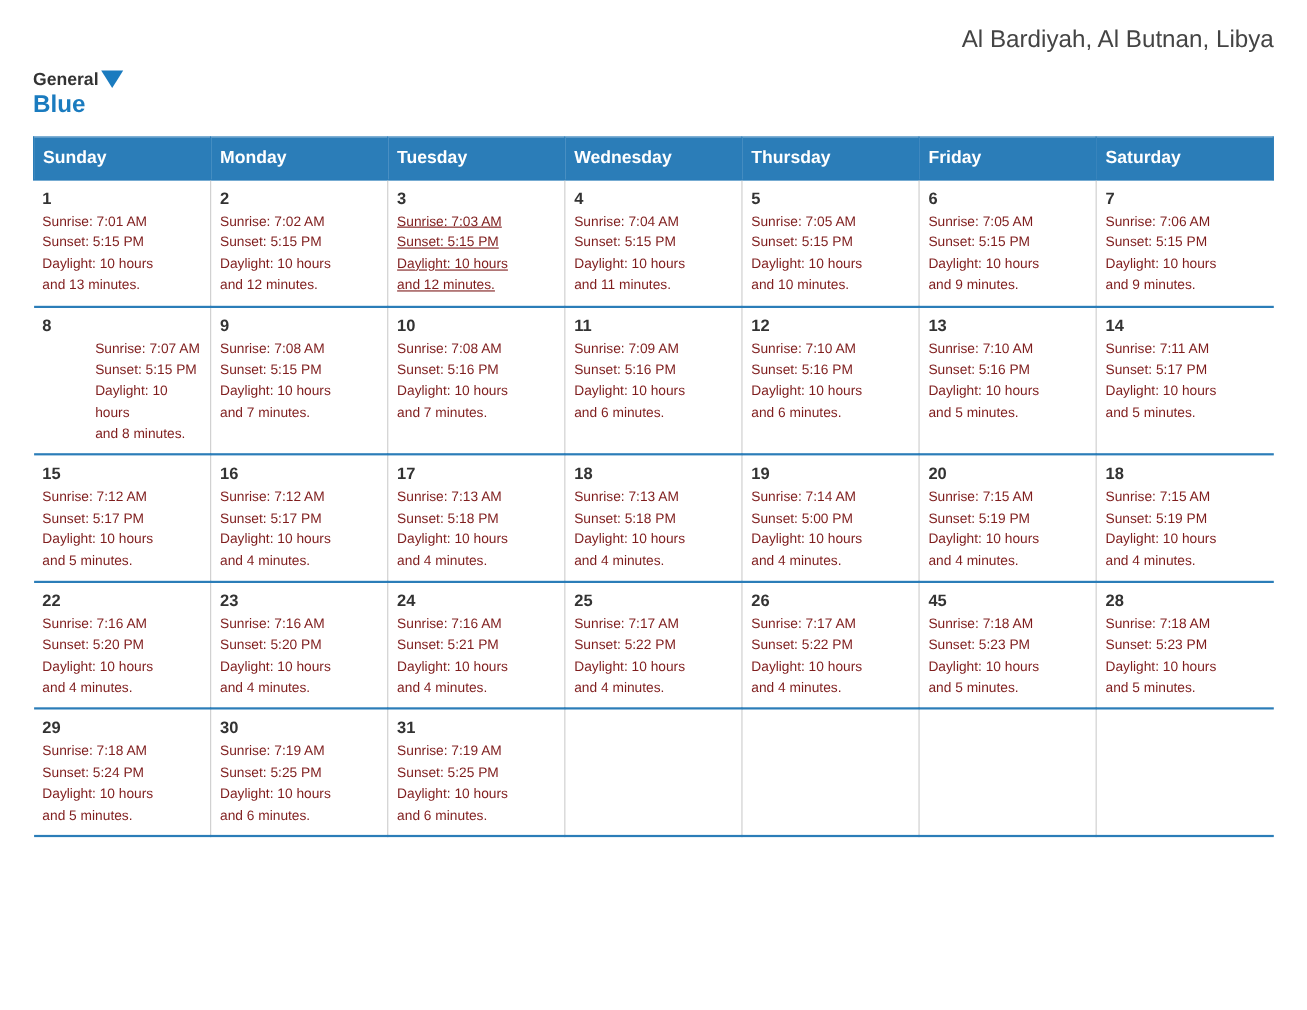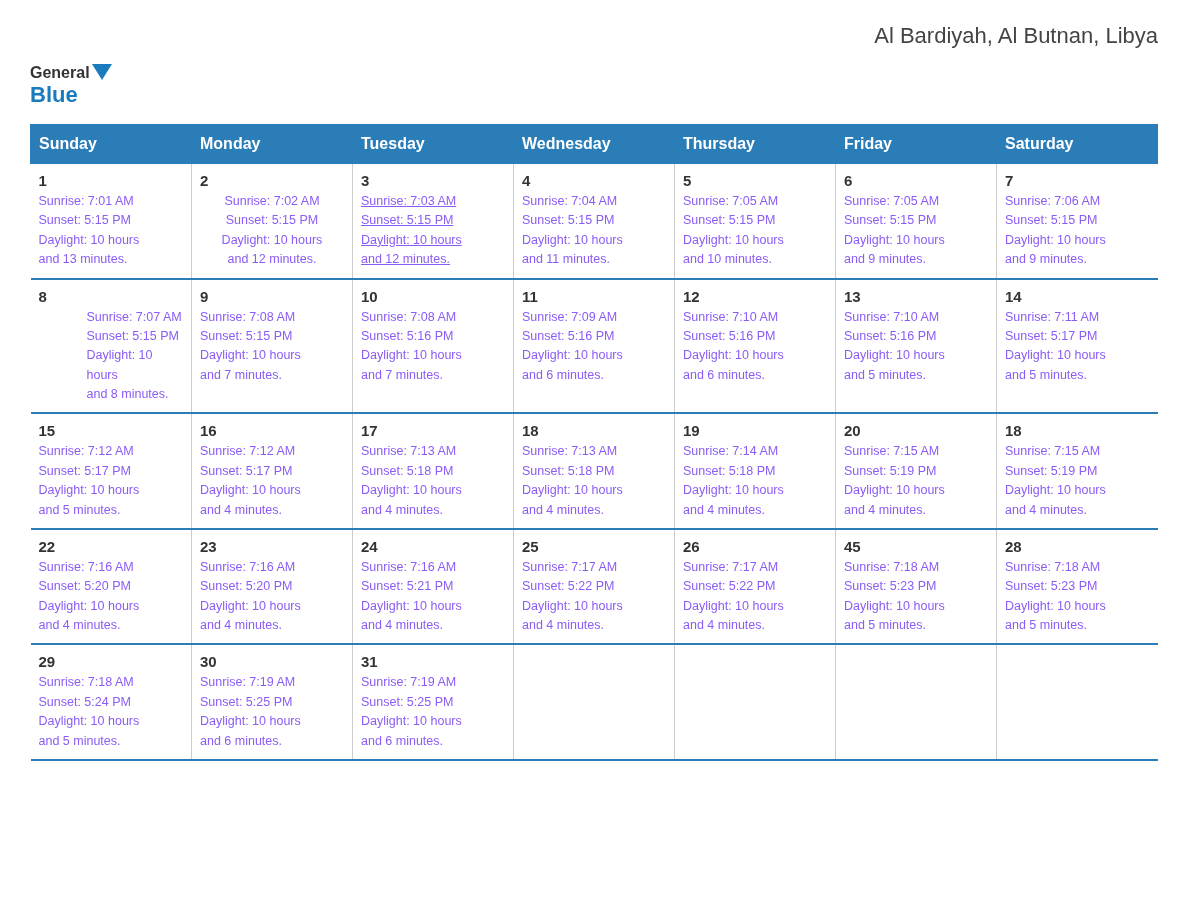--- a/index.html
+++ b/index.html
@@ -86,21 +86,21 @@
     tbody td:last-child { border-right: none; }
     .day-number {
       font-size: 15px;
       font-weight: bold;
       display: block;
       margin-bottom: 3px;
     }
     .day-info {
       font-size: 12.5px;
       line-height: 1.55;
-      color: #8b5cf6;
+      color: #7f1d1d;
     }
     .empty-cell { background: #fff; }
   </style>
 </head>
 <body>
 
 <div class="header">
   <div class="logo">
     <div class="logo-text">
       <span class="logo-general">General</span>
@@ -131,21 +131,21 @@
       <tr>
         <td>
           <span class="day-number">1</span>
           <div class="day-info" style="white-space: pre-line;">Sunrise: 7:01 AM
 Sunset: 5:15 PM
 Daylight: 10 hours
 and 13 minutes.</div>
         </td>
         <td>
           <span class="day-number">2</span>
-          <div class="day-info" style="white-space: pre-line; text-align: center;">Sunrise: 7:02 AM
+          <div class="day-info" style="white-space: pre-line;">Sunrise: 7:02 AM
 Sunset: 5:15 PM
 Daylight: 10 hours
 and 12 minutes.</div>
         </td>
         <td>
           <span class="day-number">3</span>
           <div class="day-info" style="white-space: pre-line; text-decoration: underline;">Sunrise: 7:03 AM
 Sunset: 5:15 PM
 Daylight: 10 hours
 and 12 minutes.</div>
@@ -255,21 +255,21 @@
         <td>
           <span class="day-number">18</span>
           <div class="day-info" style="white-space: pre-line;">Sunrise: 7:13 AM
 Sunset: 5:18 PM
 Daylight: 10 hours
 and 4 minutes.</div>
         </td>
         <td>
           <span class="day-number">19</span>
           <div class="day-info" style="white-space: pre-line;">Sunrise: 7:14 AM
-Sunset: 5:18 PM
+Sunset: 5:00 PM
 Daylight: 10 hours
 and 4 minutes.</div>
         </td>
         <td>
           <span class="day-number">20</span>
           <div class="day-info" style="white-space: pre-line;">Sunrise: 7:15 AM
 Sunset: 5:19 PM
 Daylight: 10 hours
 and 4 minutes.</div>
         </td>

